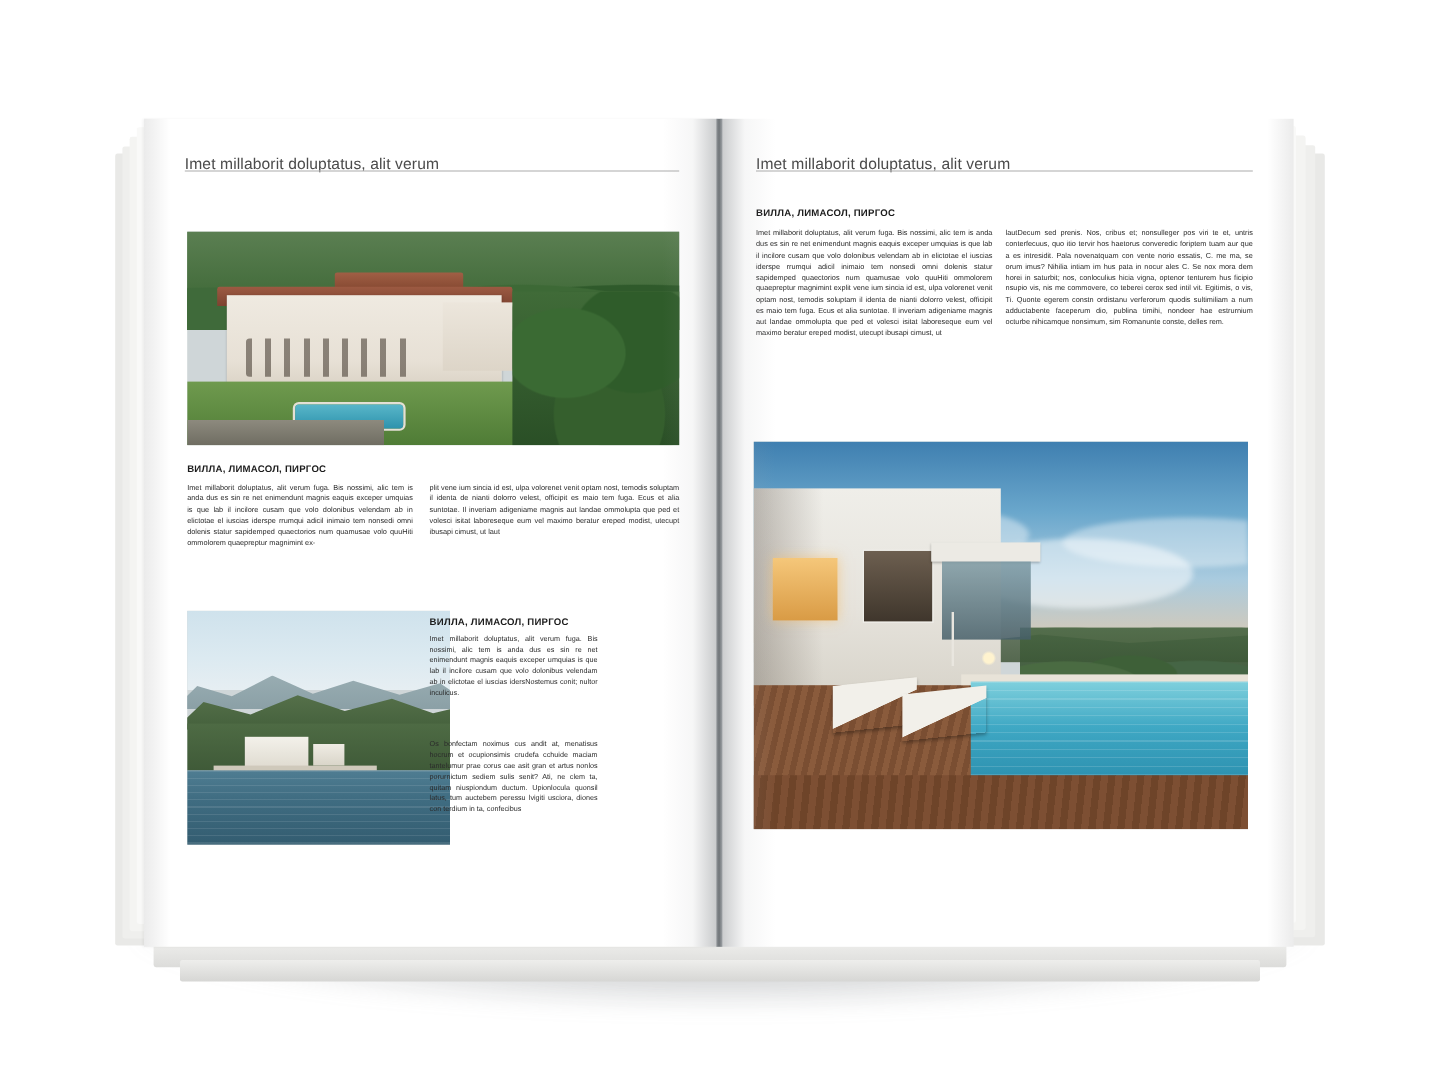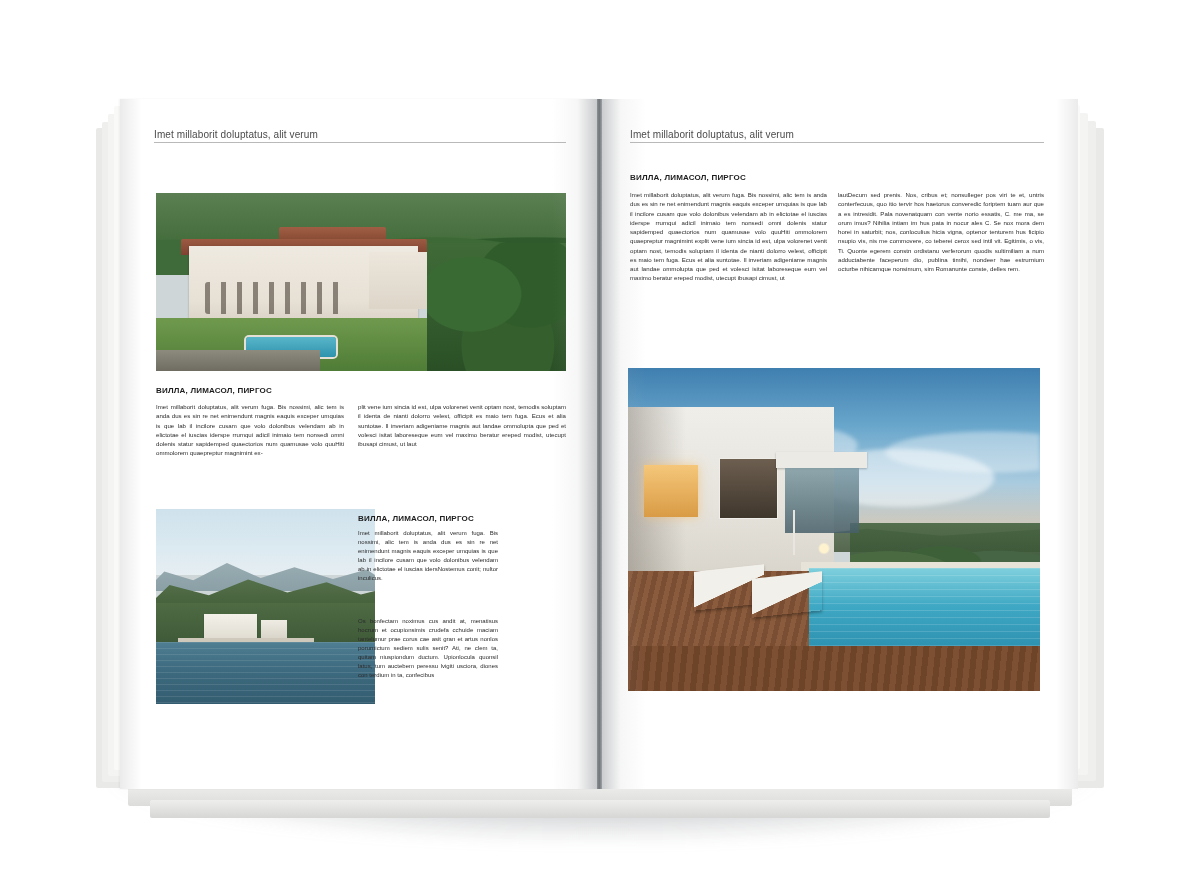--- a/index.html
+++ b/index.html
@@ -105,21 +105,21 @@
   .edge-shade.r { left: 1056px; background: linear-gradient(to left, rgba(0,0,0,0.08), rgba(0,0,0,0)); }
 
   
   .content {
     position: absolute;
     inset: 0;
   }
   .runhead {
     position: absolute;
     top: 30px;
-    font-size: 10px;
+    font-size: 13px;
     color: #4b4b4b;
     letter-spacing: 0.1px;
     white-space: nowrap;
   }
   .runrule {
     position: absolute;
     height: 1px;
     background: #b9b9b9;
   }
 

